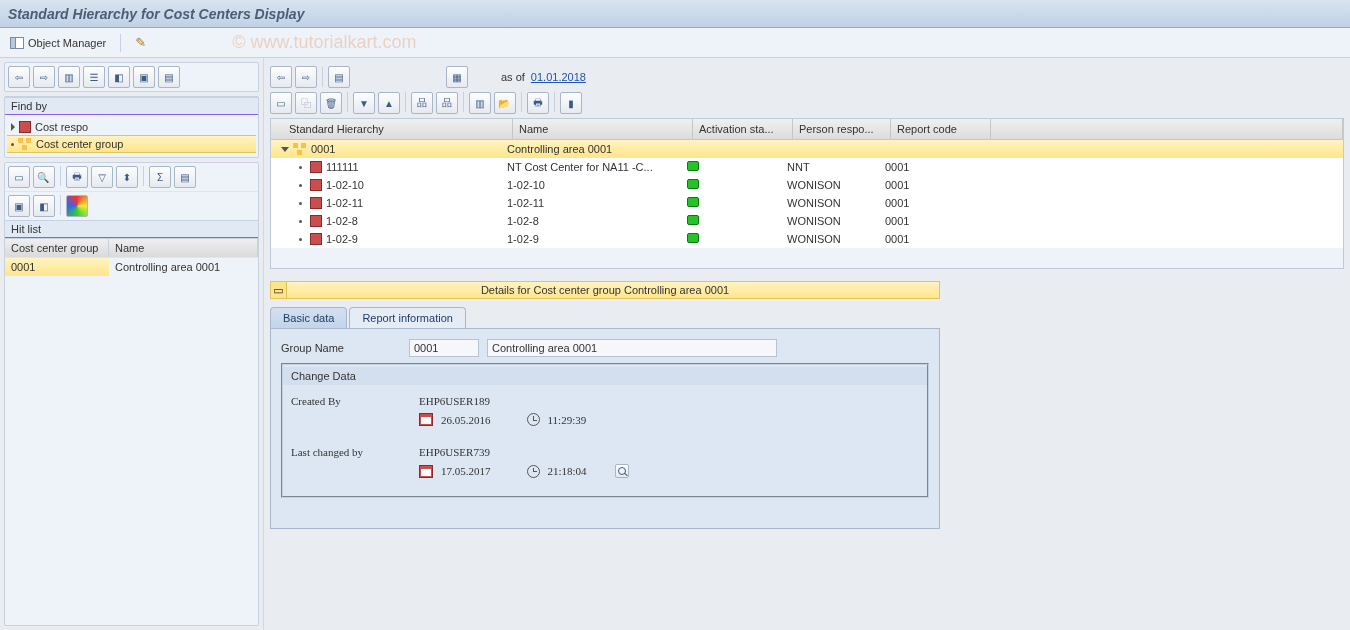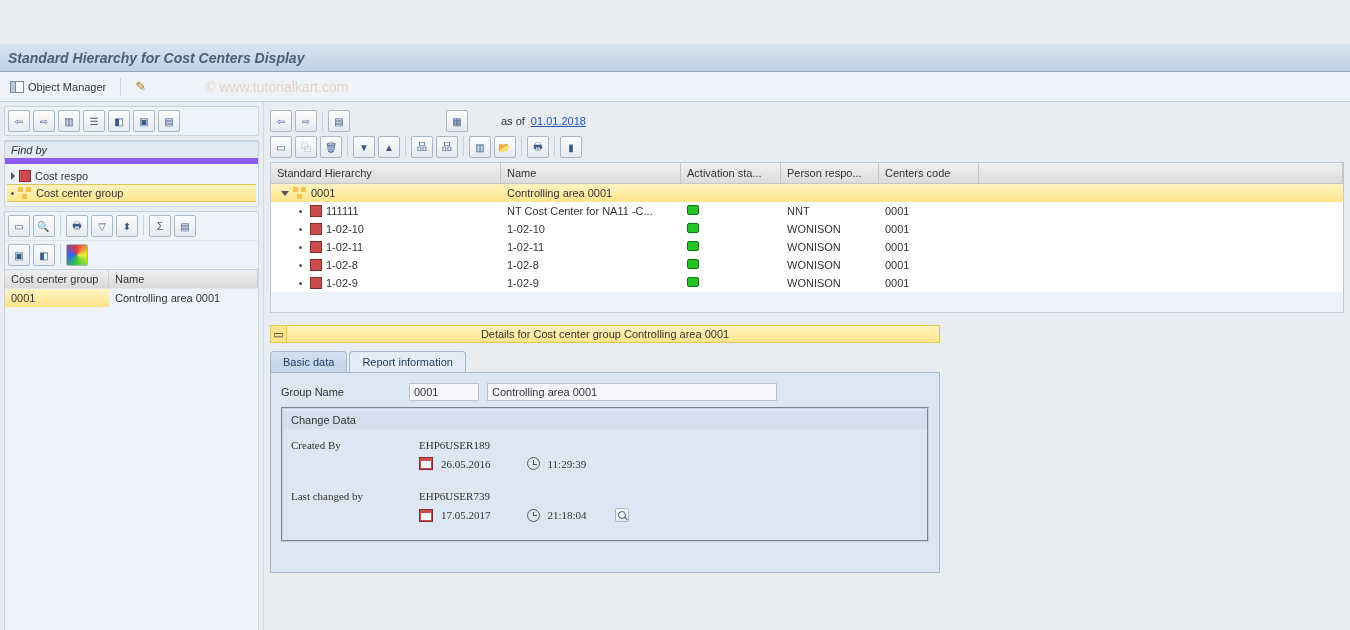--- a/index.html
+++ b/index.html
@@ -15,21 +15,20 @@
   .titlebar {
     background: linear-gradient(#d8e3ef, #bfd2e6);
     height: 28px;
     line-height: 28px;
     padding: 0 8px;
     font-weight: bold;
     font-style: italic;
     color: #4c5e75;
     font-size: 14px;
     border-bottom: 1px solid #94a8bf;
-    margin-top: 44px;
   }
   .sub-toolbar {
     background: #eef3f9;
     height: 30px;
     border-bottom: 1px solid #c6d2e0;
     display: flex;
     align-items: center;
     padding: 0 6px;
     gap: 10px;
   }
@@ -37,23 +36,23 @@
     display: flex; align-items: center; gap: 4px;
     padding: 2px 4px;
     border-radius: 2px;
     cursor: pointer;
   }
   .sub-toolbar .sep {
     width: 1px; height: 18px; background: #c6d2e0;
   }
   .watermark {
     color: rgba(224,108,28,0.25);
-    font-size: 14px;
+    font-size: 18px;
     pointer-events: none;
-    margin-left: 45px;
+    margin-left: 72px;
   }
   .layout {
     display:flex;
     height: calc(630px - 28px - 30px);
   }
   .left-col {
     width: 264px;
     display:flex;
     flex-direction: column;
     padding: 4px;
@@ -84,23 +83,22 @@
     border-radius: 2px;
     display:flex; align-items:center; justify-content:center;
     cursor:pointer;
     font-size:10px;
     color:#3c5a8a;
   }
   .label-strip {
     background: #e0e9f4;
     padding: 2px 6px;
     border-top: 1px solid #c6d2e0;
-    border-bottom: 6px solid #8b5cf6;
+    border-bottom: 1px solid #8b5cf6;
     color:#333;
-    font-style:italic;
   }
   .tree-area {
     padding: 4px 2px;
   }
   .tree-row {
     display:flex;
     align-items:center;
     gap:4px;
     padding: 2px 4px;
     cursor:pointer;
@@ -162,21 +160,21 @@
     display:flex;
     background: linear-gradient(#f0f0f0,#dcdcdc);
     border-bottom:1px solid #c6c6c6;
   }
   .gh {
     padding:4px 6px;
     border-right:1px solid #c6c6c6;
     font-weight:normal;
     color:#333;
   }
-  .gc1{width:230px;} .gc2{width:180px;} .gc3{width:100px;} .gc4{width:98px;} .gc5{width:100px;} .gcfill{flex:1;}
+  .gc1{width:230px;margin-left:12px;} .gc2{width:180px;} .gc3{width:100px;} .gc4{width:98px;} .gc5{width:100px;} .gcfill{flex:1;}
   .grid-row {
     display:flex;
     align-items:center;
     height:18px;
   }
   .grid-row.selected {
     background: linear-gradient(#fff3c2,#ffe58a);
   }
   .cell { padding:1px 6px; }
   .cell.c1{width:230px; display:flex; align-items:center; gap:4px; padding-left:10px;}
@@ -356,20 +354,21 @@
         <div class="vr"></div>
         <div class="tb-btn">Σ</div>
         <div class="tb-btn">▤</div>
       </div>
       <div class="toolbar-row" style="border-top:1px solid #dee5ef;">
         <div class="tb-btn">▣</div>
         <div class="tb-btn">◧</div>
         <div class="vr"></div>
         <div class="tb-btn" style="background:conic-gradient(#e33,#ee3,#3c3,#36e,#e33);"></div>
       </div>
+      <div class="label-strip">Hit list</div>
       <div class="hitlist-cols">
         <div style="width:104px;">Cost center group</div>
         <div style="flex:1;">Name</div>
       </div>
       <div class="hitlist-row">
         <div class="cgval">0001</div>
         <div style="flex:1;">Controlling area 0001</div>
       </div>
       <div style="flex:1;"></div>
     </div>
@@ -406,21 +405,21 @@
       <div class="vr"></div>
       <div class="tb-btn">▮</div>
     </div>
 
     <div class="grid">
       <div class="grid-head">
         <div class="gh gc1">Standard Hierarchy</div>
         <div class="gh gc2">Name</div>
         <div class="gh gc3">Activation sta...</div>
         <div class="gh gc4">Person respo...</div>
-        <div class="gh gc5">Centers code</div>
+        <div class="gh gc5">Report code</div>
         <div class="gh gcfill"></div>
       </div>
       <div id="grid-body">
           <div class="grid-row selected">
             <div class="cell c1">
               <span class="tri-down"></span>
               <span class="ico-grp"></span>
               <span>0001</span>
             </div>
             <div class="cell c2">Controlling area 0001</div>

